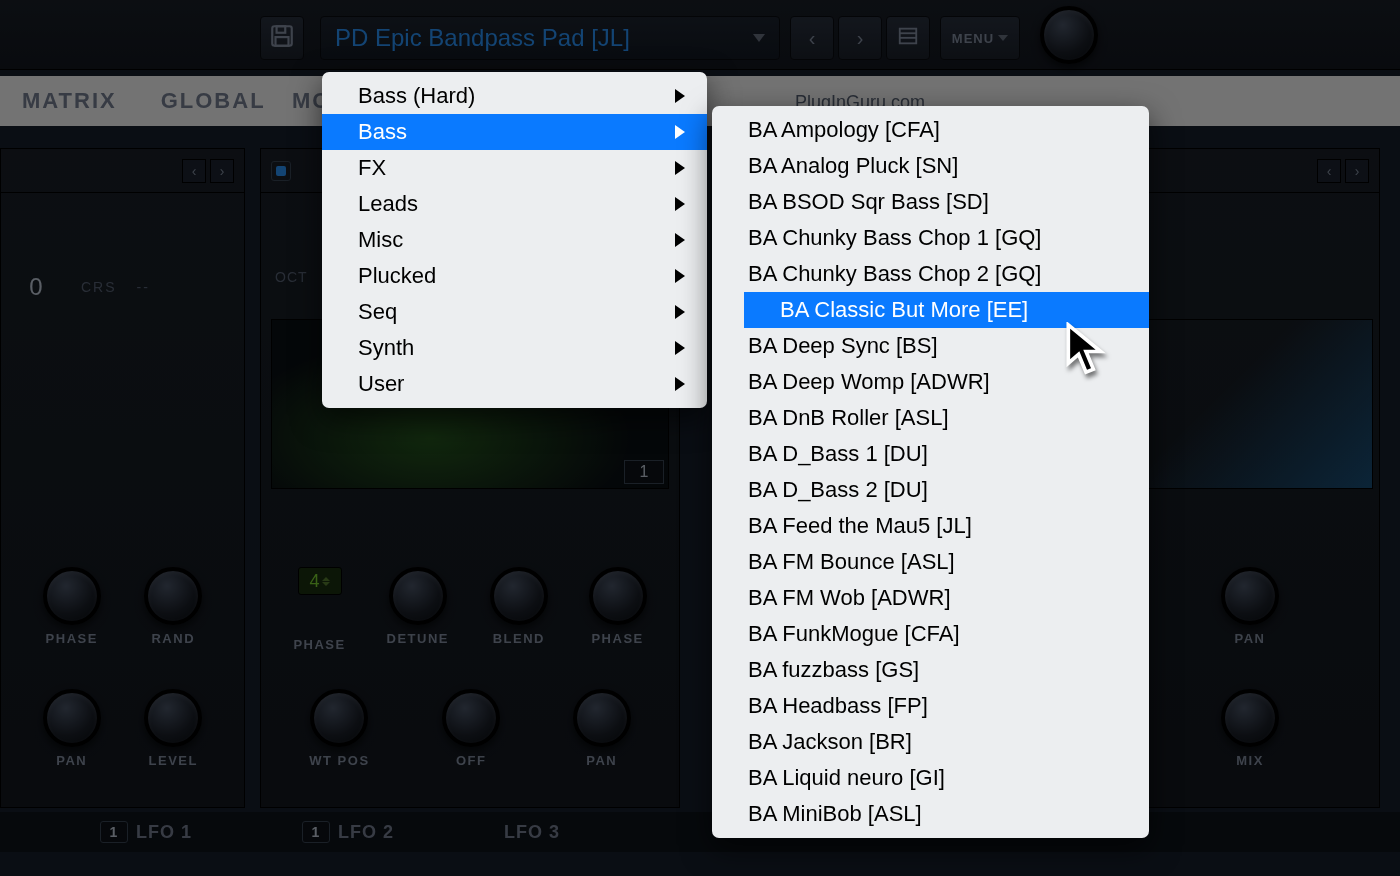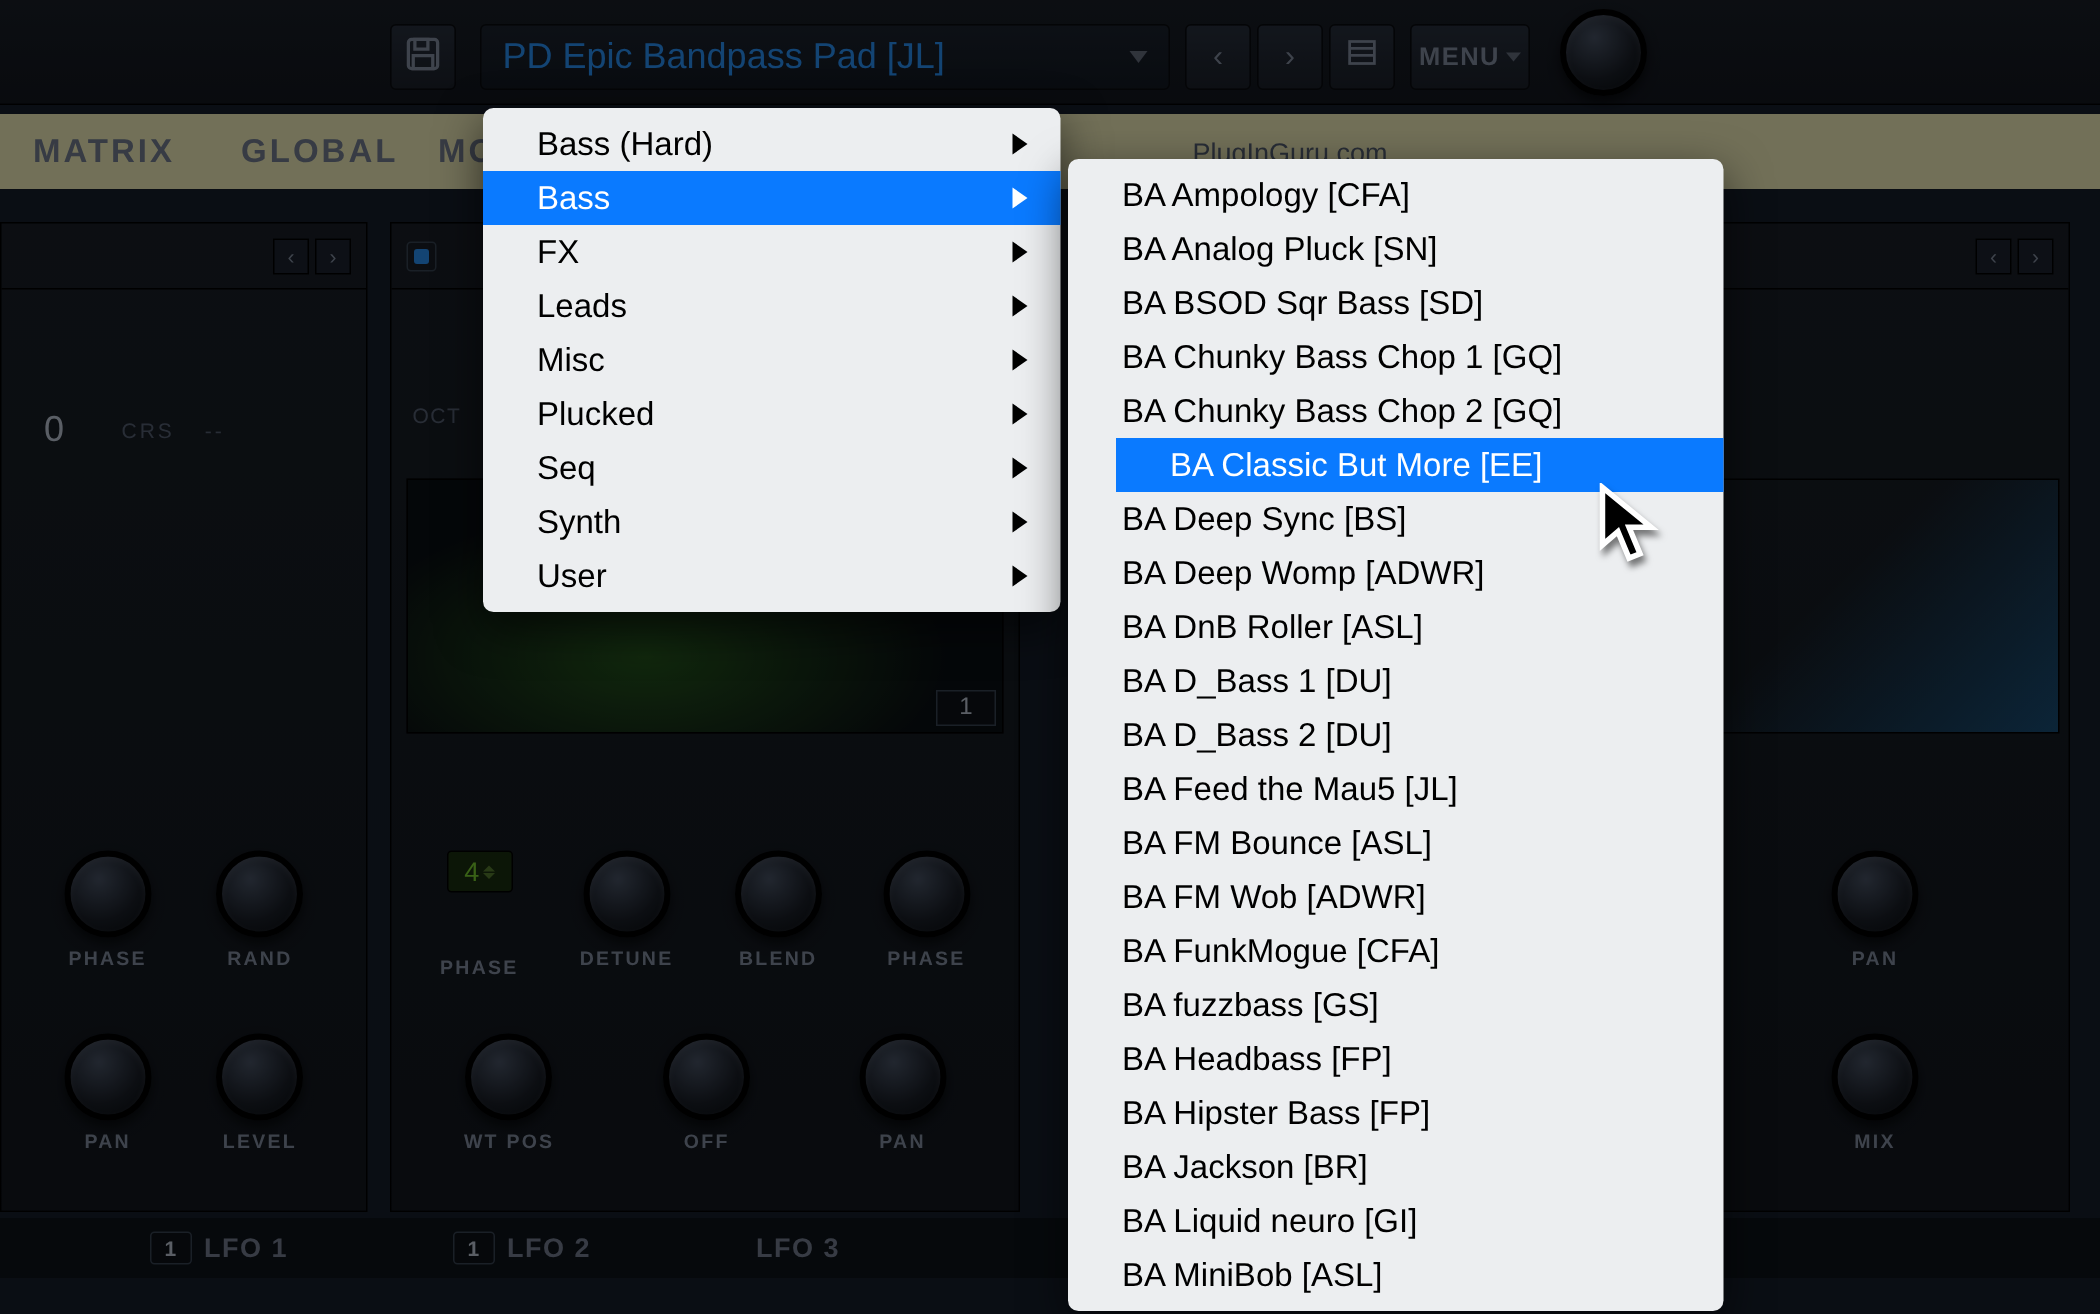--- a/index.html
+++ b/index.html
@@ -69,39 +69,39 @@
   color:#8a95a8;
   font-size: 20px;
 }
 .menu-btn {
   position:absolute; top:16px; left:940px;
   width: 80px; height: 44px;
   background: linear-gradient(#2a3240, #1c222c);
   border: 1px solid #0a0c10;
   border-radius: 4px;
   display:flex;align-items:center;justify-content:center;gap:4px;
-  color:#8a95a8;font-size:17px;font-weight:700;letter-spacing:1px;
+  color:#8a95a8;font-size:13px;font-weight:700;letter-spacing:1px;
 }
 .menu-btn .chev{width:0;height:0;border-left:5px solid transparent;border-right:5px solid transparent;border-top:6px solid #6a7484;}
 .big-knob {
   position:absolute; top:6px; left:1040px;
   width: 60px; height: 60px;
 }
 .bottom-link {
   position: absolute;
   top: 92px;
   left: 795px;
   font-size: 18px;
   color:#5a6578;
 }
 
 
 .tabrow {
   position:absolute; top: 76px; left:0; right:0; height: 50px;
-  background: #fef9c3;
+  background: #ffffff;
   display:flex;align-items:center;
 }
 .tab {
   color: #7a8498; font-size: 22px; font-weight: 800; letter-spacing: 2px;
   padding: 0 22px;
 }
 .tab.mo { position:absolute; left: 270px; }
 
 
 .panel-left { position:absolute; top: 148px; left: 0; width: 245px; height: 660px; background: linear-gradient(#1a2028,#13181f); border:1px solid #000;}
@@ -495,23 +495,20 @@
     <div class="item">
       <span>BA FunkMogue [CFA]</span>
     </div>
     <div class="item">
       <span>BA fuzzbass [GS]</span>
     </div>
     <div class="item">
       <span>BA Headbass [FP]</span>
     </div>
     <div class="item">
-      <span>BA Hipster Bass [FP]</span>
-    </div>
-    <div class="item">
       <span>BA Jackson [BR]</span>
     </div>
     <div class="item">
       <span>BA Liquid neuro [GI]</span>
     </div>
     <div class="item">
       <span>BA MiniBob [ASL]</span>
     </div>
   </div>
 

